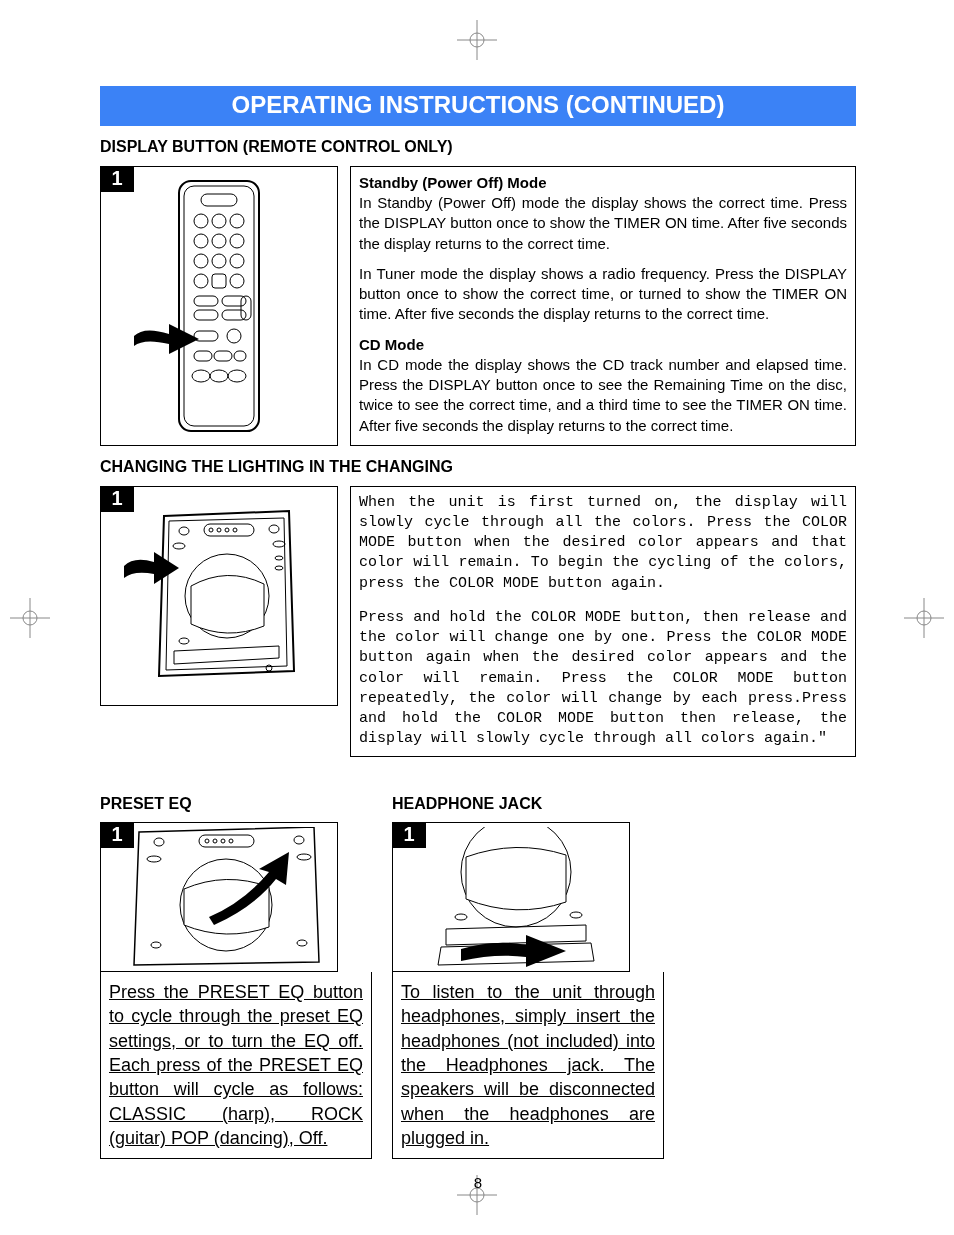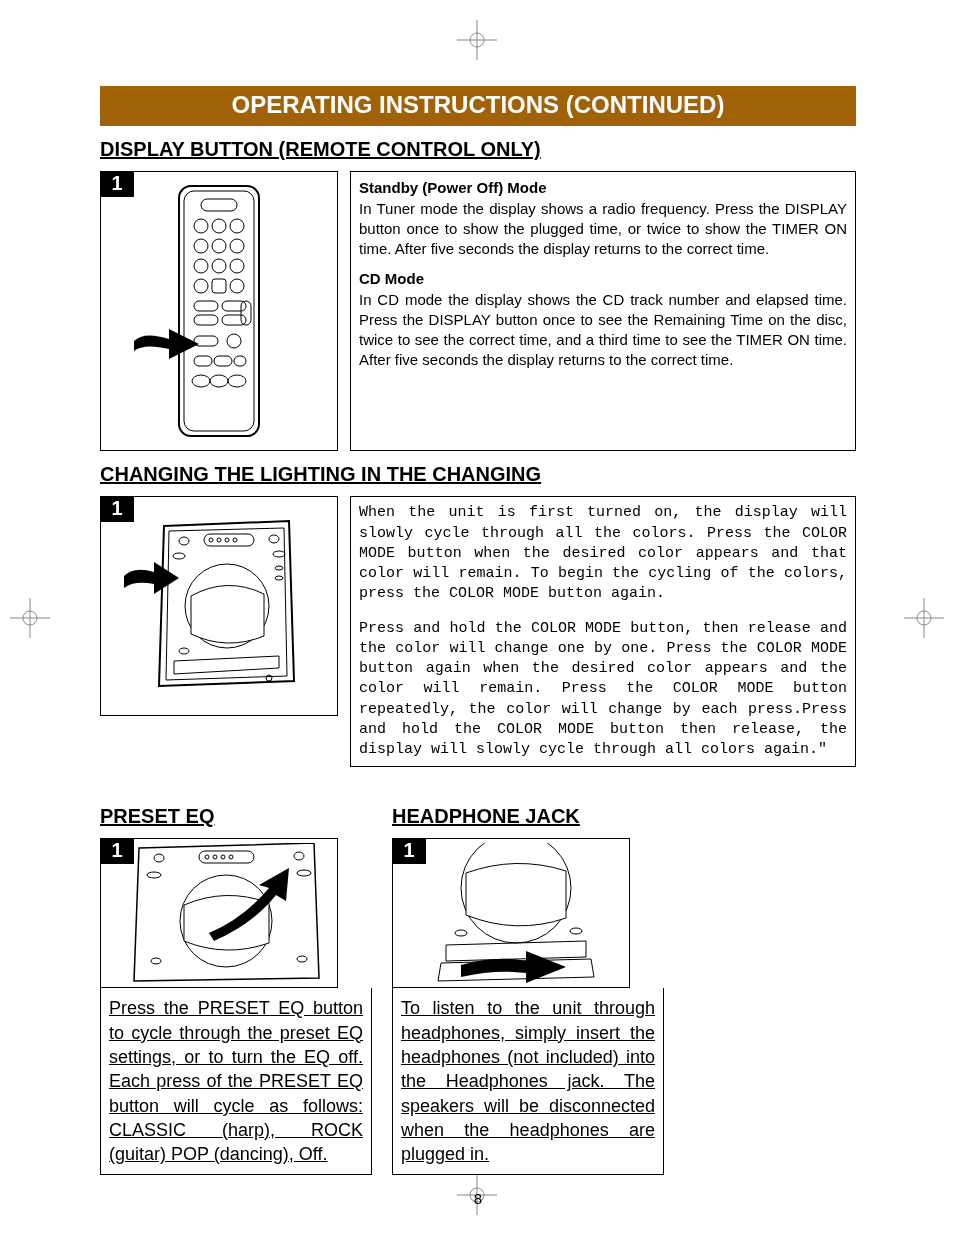--- a/index.html
+++ b/index.html
@@ -21,34 +21,33 @@
   .crop-mark svg { display:block; }
 
   .page {
     position: absolute;
     left: 100px;
     top: 86px;
     width: 756px;
   }
 
   .banner {
-    background: #a16207;
+    background: #3b82f6;
     color: #fff;
     text-align: center;
     font-weight: bold;
     font-size: 24px;
     padding: 3px 0 5px 0;
     margin-bottom: 6px;
   }
 
   h2.section {
-    font-size: 20px;
+    font-size: 16px;
     font-weight: bold;
     margin: 10px 0 8px 0;
-    text-decoration: underline;
   }
 
   .row { display: flex; gap: 12px; }
 
   .box {
     border: 1px solid #000;
     padding: 6px 8px;
     position: relative;
   }
 
@@ -173,22 +172,23 @@
             <ellipse cx="90" cy="200" rx="9" ry="6"></ellipse>
             <ellipse cx="108" cy="200" rx="9" ry="6"></ellipse>
         </g>
 
         <path d="M5 160 Q 15 150 40 158 L40 148 L70 163 L40 178 L40 168 Q 15 162 5 170 Z" fill="#000"></path>
       </svg>
     </div>
 
     <div class="box textbox" style="flex:1">
       <p class="mode-h">Standby (Power Off) Mode</p>
-
-      <p>In Tuner mode the display shows a radio frequency. Press the DISPLAY button once to show the plugged time, or twice to show the TIMER ON time. After five seconds the display returns to the correct time.</p>
+      <p>In Standby (Power Off) mode the display shows the correct time. Press the DISPLAY button once to show the TIMER ON time. After five seconds the display returns to the correct time.</p>
+
+      <p>In Tuner mode the display shows a radio frequency. Press the DISPLAY button once to show the correct time, or turned to show the TIMER ON time. After five seconds the display returns to the correct time.</p>
 
       <p class="mode-h">CD Mode</p>
       <p style="margin-bottom:0">In CD mode the display shows the CD track number and elapsed time. Press the DISPLAY button once to see the Remaining Time on the disc, twice to see the correct time, and a third time to see the TIMER ON time. After five seconds the display returns to the correct time.</p>
     </div>
   </div>
 
   <h2 class="section">CHANGING THE LIGHTING IN THE CHANGING</h2>
 
   <div class="row">
     <div class="box illus short">

